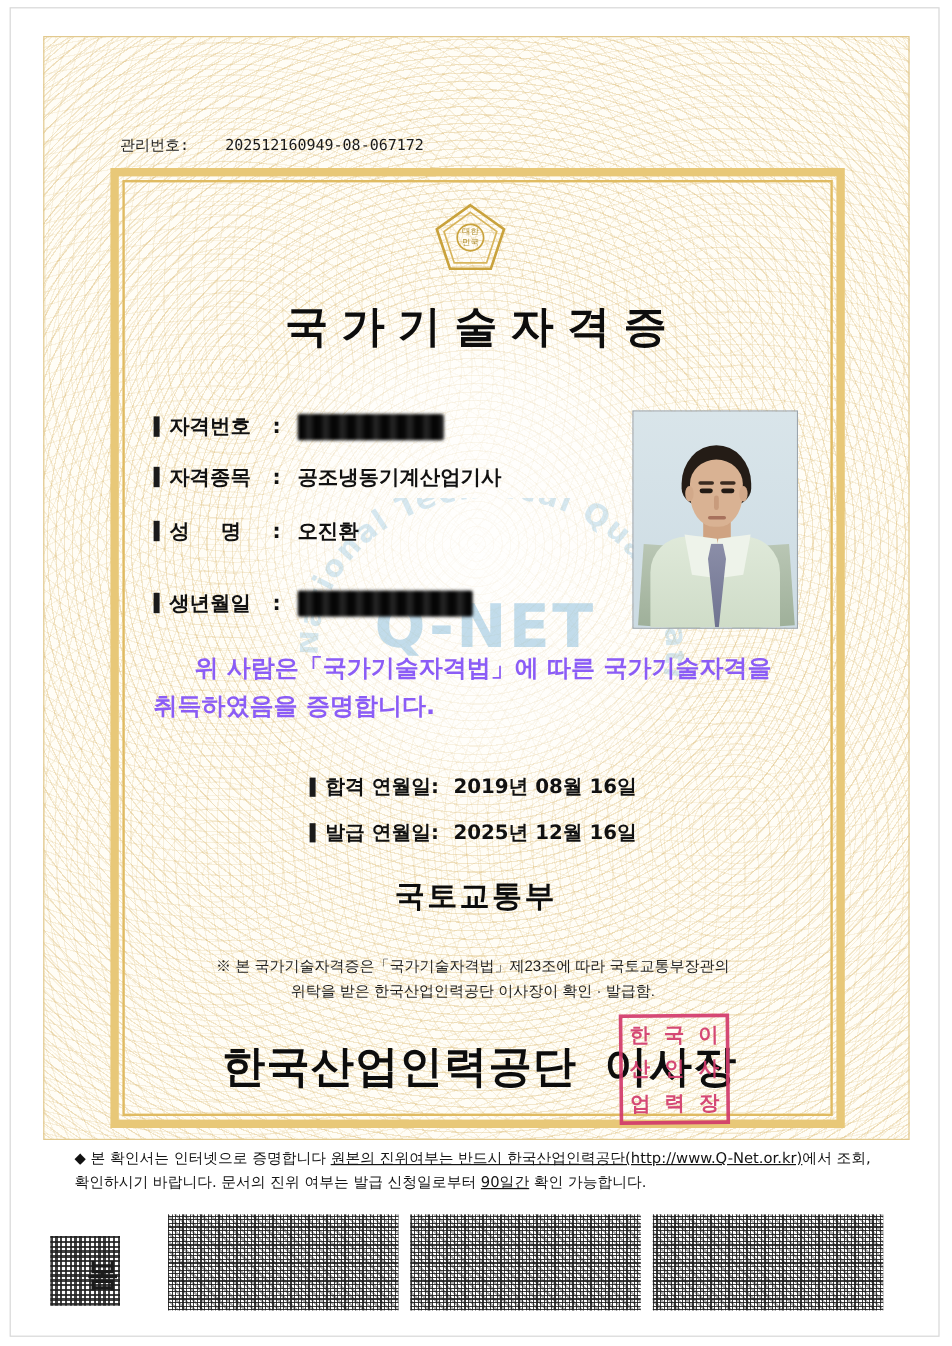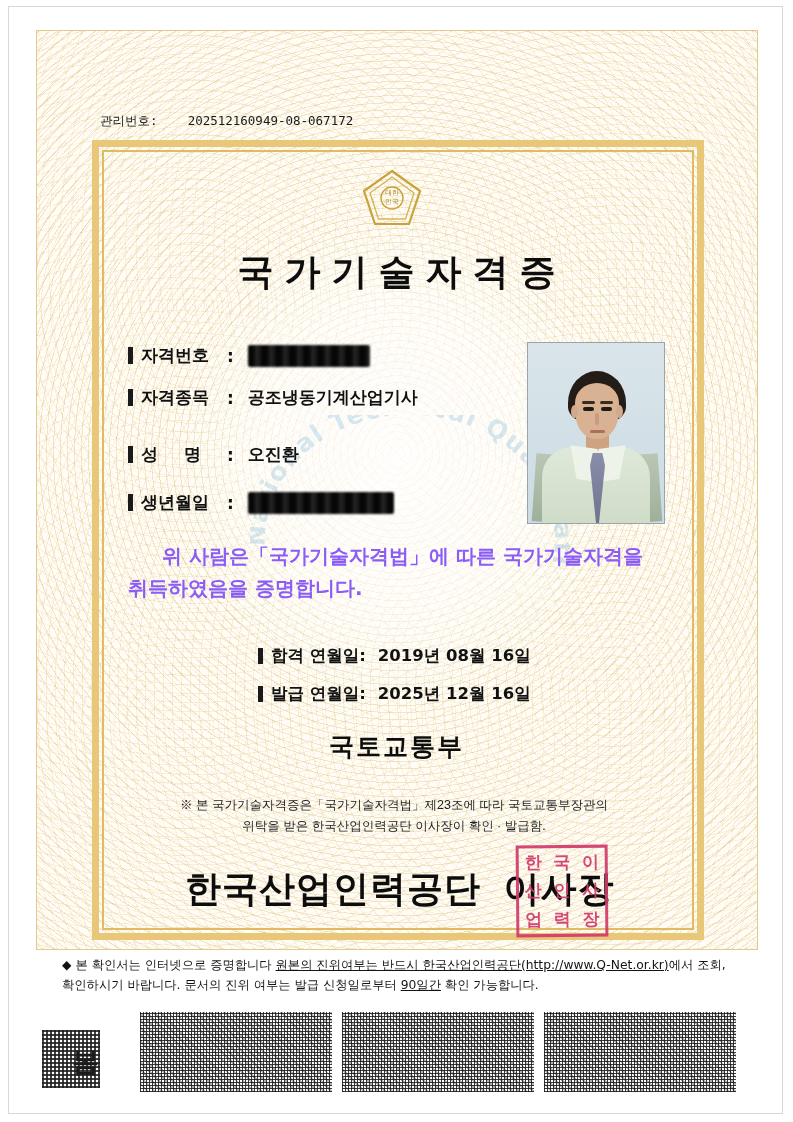--- a/index.html
+++ b/index.html
@@ -156,21 +156,21 @@
       repeating-linear-gradient(90deg, rgba(0,0,0,0.88) 0px, rgba(0,0,0,0.72) 5px, rgba(40,40,40,0.9) 9px, rgba(10,10,10,0.8) 14px),
       linear-gradient(#1b1b1b,#1b1b1b);
     filter: blur(1.2px);
     vertical-align: middle;
   }
   #f-lic-redact { width: 122px; }
   #f-birth-redact { width: 146px; }
 
   .row1 { top: 344px; }
   .row2 { top: 386px; }
-  .row3 { top: 443px; }
+  .row3 { top: 431px; }
   .row4 { top: 491px; }
 
   
   .photo-box {
     position: absolute;
     left: 527px; top: 342px;
     width: 136px; height: 180px;
     border: 1px solid #9aa4ad;
     background: linear-gradient(160deg,#d7e2e8 0%, #cfdce3 55%, #c6d4dd 100%);
     overflow: hidden;
@@ -378,20 +378,21 @@
 
   <div class="watermark">
     <svg class="wm-arc" viewBox="0 0 320 240" xmlns="http://www.w3.org/2000/svg">
       <defs>
         <path id="arcpath" d="M 18,150 A 145,125 0 1 1 302,150" fill="none"></path>
       </defs>
       <text font-family="DejaVu Sans, sans-serif" font-size="25" font-weight="bold" fill="rgba(120,180,215,0.55)" letter-spacing="1.5">
         <textPath href="#arcpath" startOffset="4%">National Technical Qualification Certification</textPath>
       </text>
     </svg>
+    <div class="wm-qnet">Q-NET</div>
   </div>
 
   <div class="gold-frame-outer"></div>
   <div class="gold-frame-inner"></div>
 
   <div class="admin-no">
     <span>관리번호:</span>
     &nbsp;&nbsp;
     <span>202512160949-08-067172</span>
   </div>

